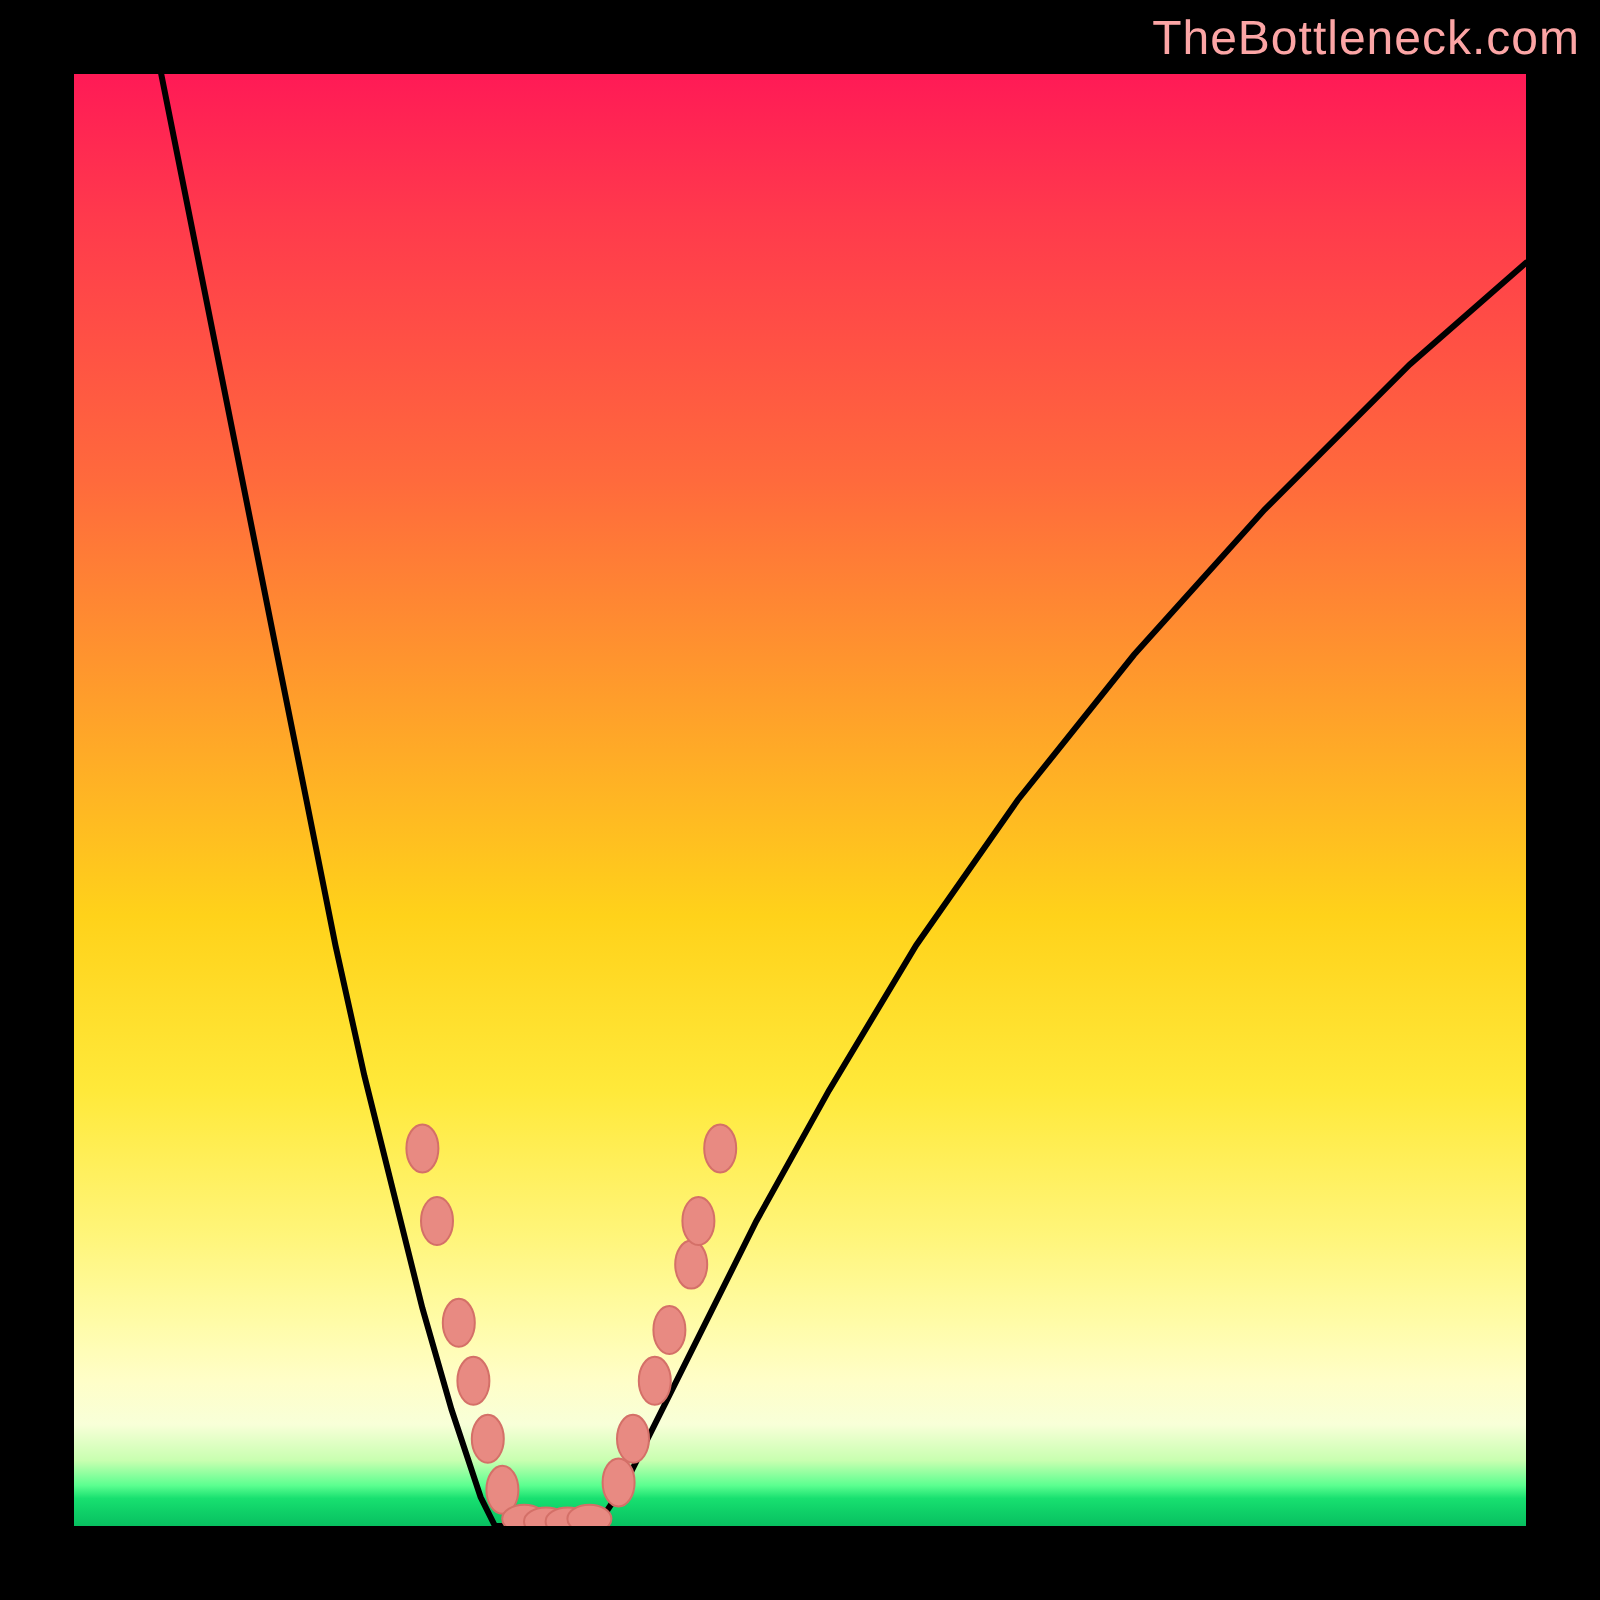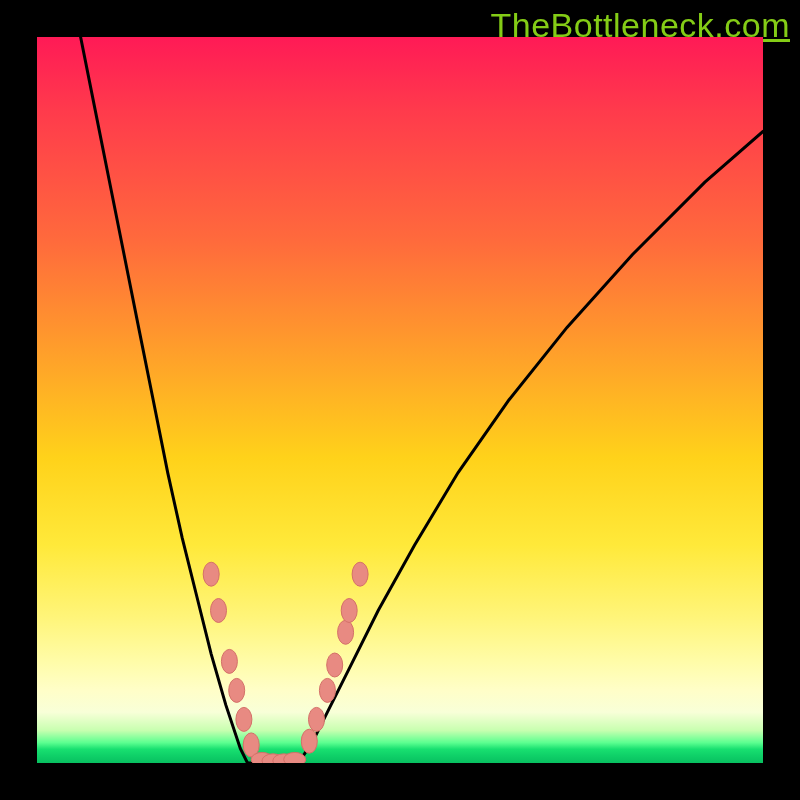--- a/index.html
+++ b/index.html
@@ -42,25 +42,24 @@
       #5cff90 97.2%,
       #18e070 98.1%,
       #0fd068 99%,
       #08c060 100%
     );
   }
   .watermark {
     position: absolute;
     top: 6px;
     right: 10px;
-    color: #84cc16;
-    font-size: 34px;
+    color: #fca5a5;
+    font-size: 24px;
     letter-spacing: 0.5px;
     font-weight: 400;
-    text-decoration: underline;
   }
   svg.curves {
     position: absolute;
     left: 0;
     top: 0;
     width: 726px;
     height: 726px;
   }
 </style>
 </head>

